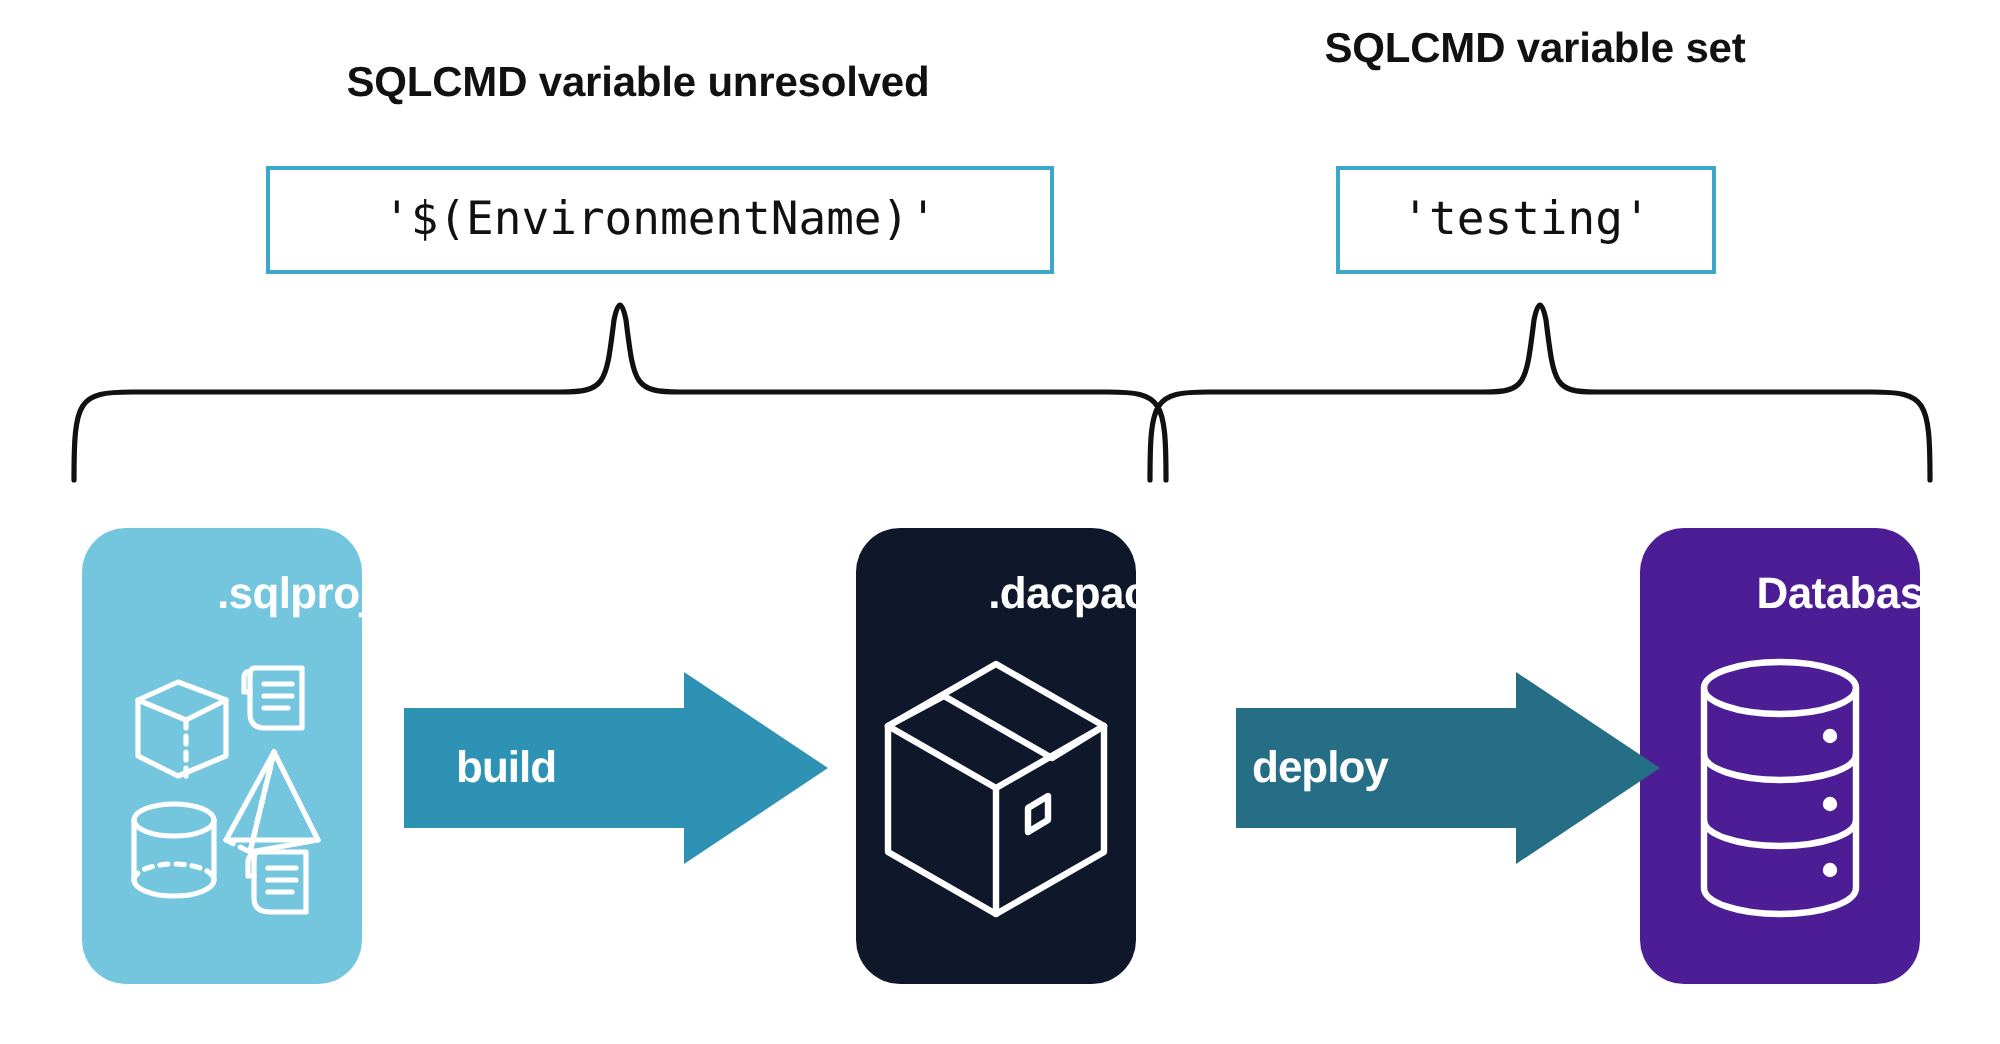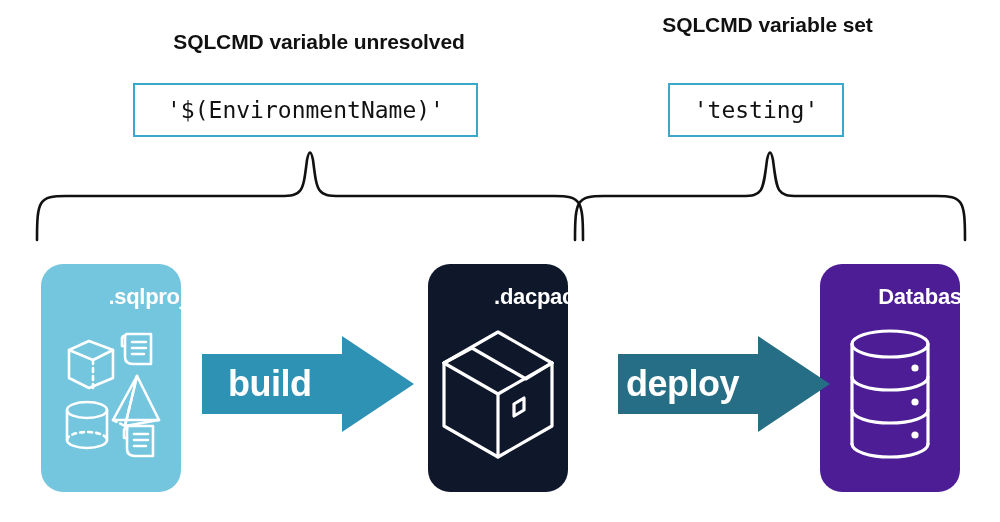--- a/index.html
+++ b/index.html
@@ -37,22 +37,22 @@
     background: #ffffff;
     border: 2px solid #3ba8c9;
     display: flex;
     align-items: center;
     justify-content: center;
     font-family: "DejaVu Sans Mono", "Liberation Mono", monospace;
     font-size: 23px;
     color: #111111;
     white-space: nowrap;
   }
-  #code-chip-left  { left: 133px; top: 83px; width: 345px; height: 54px; }
-  #code-chip-right { left: 668px; top: 83px; width: 176px; height: 54px; }
+  #code-chip-left  { left: 133px; top: 83px; width: 394px; height: 54px; }
+  #code-chip-right { left: 668px; top: 83px; width: 190px; height: 54px; }
 
   
   .brace-svg {
     position: absolute;
     top: 148px;
     height: 92px;
     overflow: visible;
   }
   #brace-left  { left: 20px;  width: 580px; }
   #brace-right { left: 560px; width: 420px; }
@@ -100,21 +100,21 @@
   #arrow-build  { left: 202px; }
   #arrow-deploy { left: 600px; padding-left: 18px; }
   .arrow-label {
     position: absolute;
     top: 50%;
     transform: translateY(-50%);
     left: 26px;
     color: #ffffff;
     font-family: "Liberation Sans", sans-serif;
     font-weight: bold;
-    font-size: 36px;
+    font-size: 22px;
     letter-spacing: -0.5px;
     pointer-events: none;
     white-space: nowrap;
   }
 </style>
 </head>
 <body>
 
 <div class="heading" id="heading-left">SQLCMD variable unresolved</div>
 

